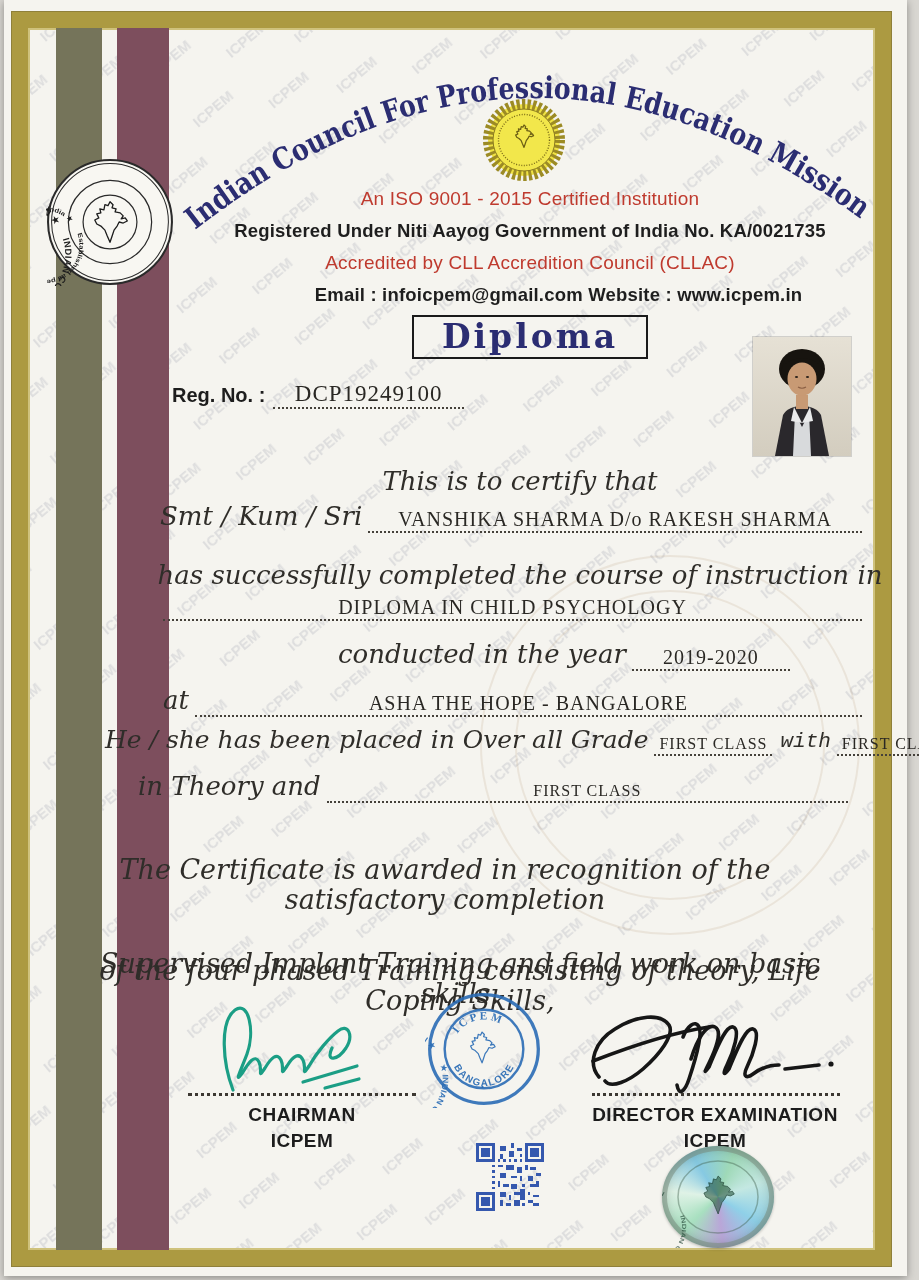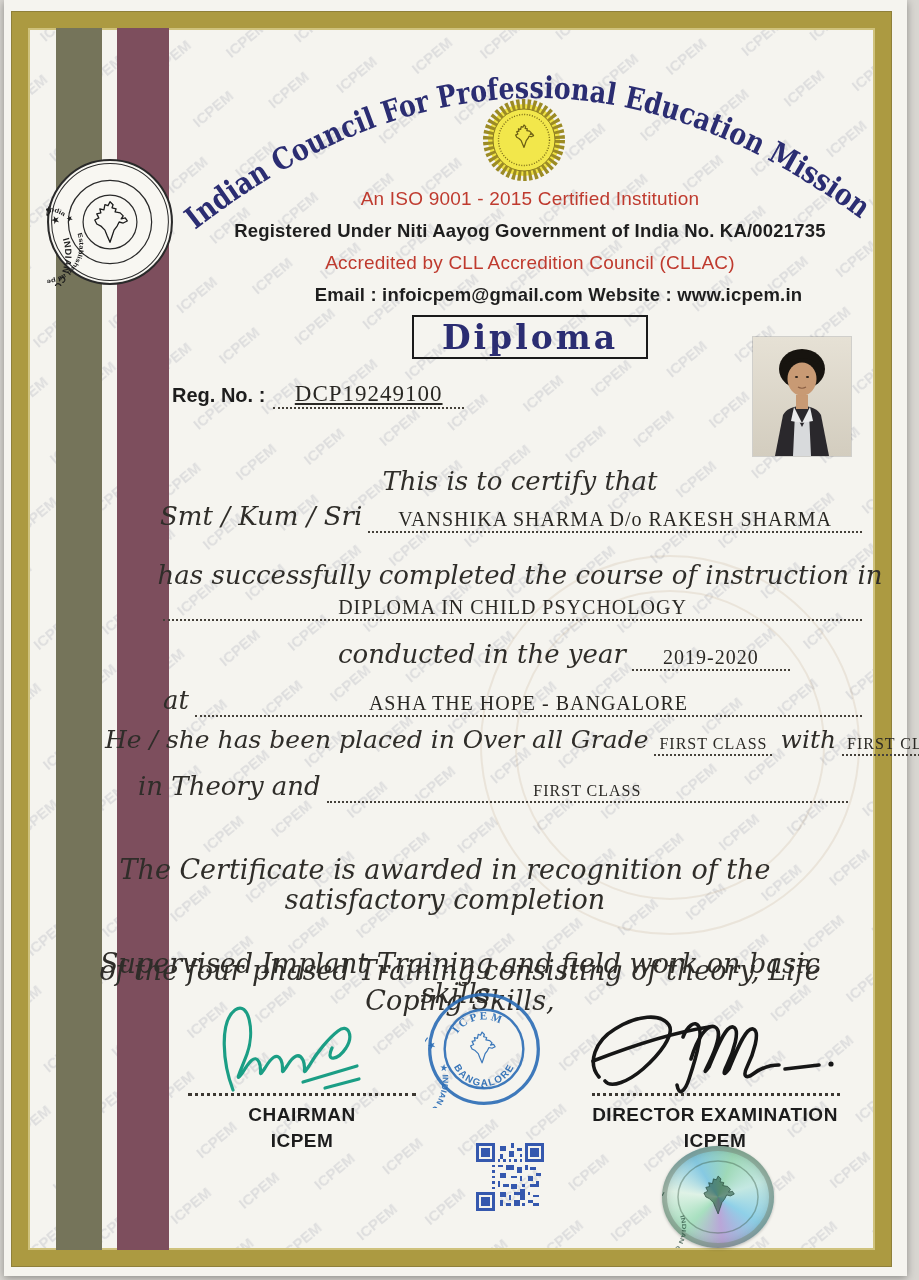--- a/index.html
+++ b/index.html
@@ -10,21 +10,21 @@
            box-shadow: inset 0 0 0 2px #cfc27c, 0 0 0 1px #8f803a; }
   .wm-svg { position:absolute; left:28px; top:28px; width:847px; height:1222px; z-index:0; }
   .stripe { position:absolute; top:28px; height:1222px; z-index:1; }
   .stripe.olive { left:56px; width:46px; background:#75745a; }
   .stripe.maroon { left:117px; width:52px; background:#7d4e5d; }
   .abs { position:absolute; z-index:3; }
   .center-text { text-align:center; }
   .hdr-red { color:#bf3a2e; font-weight:normal; font-size:19px; letter-spacing:.2px; }
   .hdr-blk { color:#1e1e1e; font-weight:bold; font-size:18.5px; letter-spacing:.2px; }
   .diploma-box { left:412px; top:315px; width:236px; height:44px; border:2px solid #1a1a1a;
-                 display:flex; align-items:center; justify-content:center; }
+                 display:flex; justify-content:center; }
   .diploma-box span { font-family:"DejaVu Serif", serif; font-weight:bold; font-size:33px; color:#2b2d72; letter-spacing:3px; }
   .script { font-family:"DejaVu Serif", serif; font-style:italic; color:#2f2d29; }
   .fillrow { display:flex; align-items:flex-end; z-index:3; }
   .fillrow .lbl { white-space:nowrap; font-size:26px; line-height:1.1; padding:0 6px 2px 0; }
   .fillrow .lbl.after { padding:0 0 2px 8px; }
   .fill { flex:1; border-bottom:2.5px dotted #45413a; text-align:center; }
   .fill .val { font-family:"Liberation Serif", serif; font-size:20px; color:#2a2824; letter-spacing:1px; line-height:1.05; display:inline-block; padding-bottom:1px; }
   .para { font-size:27px; line-height:1.1; }
   .sigline { border-bottom:3px dotted #3c3832; z-index:3; }
   .siglabel { font-weight:bold; font-size:19px; color:#1c1c1c; letter-spacing:.5px; }
@@ -101,21 +101,21 @@
   <div class="abs center-text hdr-red" style="left:170px; top:252px; width:720px;">Accredited by CLL Accredition Council (CLLAC)</div>
   <div class="abs center-text hdr-blk" style="left:161px; top:284px; width:795px;">Email : infoicpem@gmail.com  Website : www.icpem.in</div>
 
   <div class="abs diploma-box">
     <span>Diploma</span>
   </div>
 
   <div class="abs fillrow" style="left:172px; top:382px; width:292px;">
     <span style="font-weight:bold; font-size:20px; color:#1d1d1d; white-space:nowrap; padding:0 8px 2px 0;">Reg. No. :</span>
     <span class="fill">
-      <span class="val" style="font-size:23px;text-decoration:underline;">DCP19249100</span>
+      <span class="val" style="font-size:23px;">DCP19249100</span>
     </span>
   </div>
 
   <svg class="abs photo" viewBox="0 0 98 119">
     <defs>
       <linearGradient id="phbg" x1="0" y1="0" x2="0" y2="1">
         <stop offset="0" stop-color="#e6e1d5"></stop>
           <stop offset="1" stop-color="#d3cdbf"></stop>
       </linearGradient>
     </defs>
@@ -162,21 +162,21 @@
     <span class="fill">
       <span class="val">ASHA THE HOPE - BANGALORE</span>
     </span>
   </div>
 
   <div class="abs fillrow" style="left:105px; top:726px; width:766px;justify-content:space-between;">
     <span class="lbl script" style="font-size:25px;">He / she has been placed in Over all Grade</span>
     <span class="fill" style="min-width:118px;">
       <span class="val" style="font-size:16px;">FIRST CLASS</span>
     </span>
-    <span class="lbl script" style="font-size:25px; padding-left:8px;">with</span>
+    <span class="lbl script" style="font-size:21px; padding-left:8px;font-family:Liberation Mono, monospace;">with</span>
     <span class="fill" style="min-width:118px;">
       <span class="val" style="font-size:16px;">FIRST CLASS</span>
     </span>
   </div>
 
   <div class="abs fillrow" style="left:138px; top:772px; width:710px;">
     <span class="lbl script">in Theory and</span>
     <span class="fill">
       <span class="val" style="font-size:16px;">FIRST CLASS</span>
     </span>

